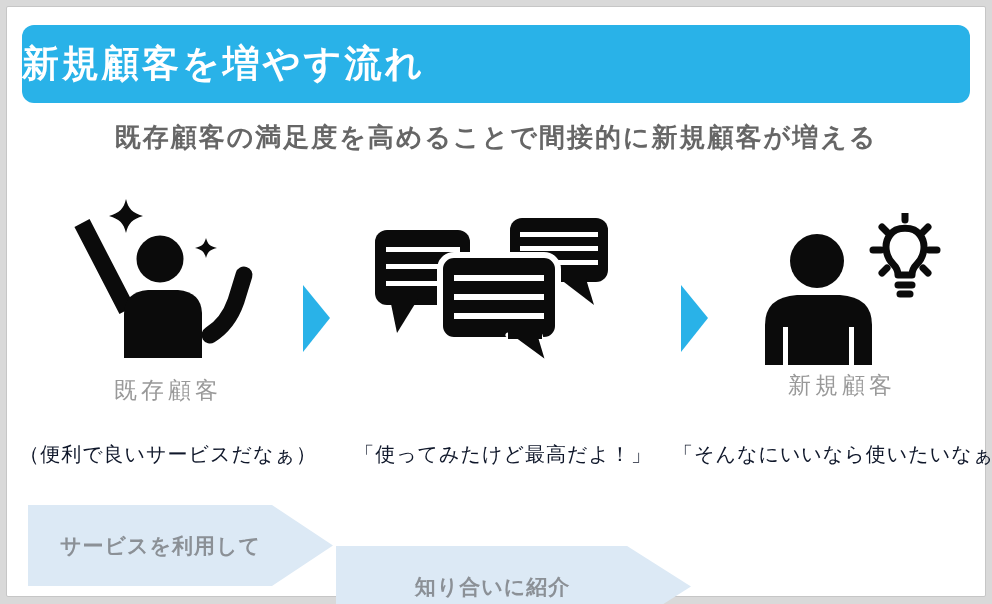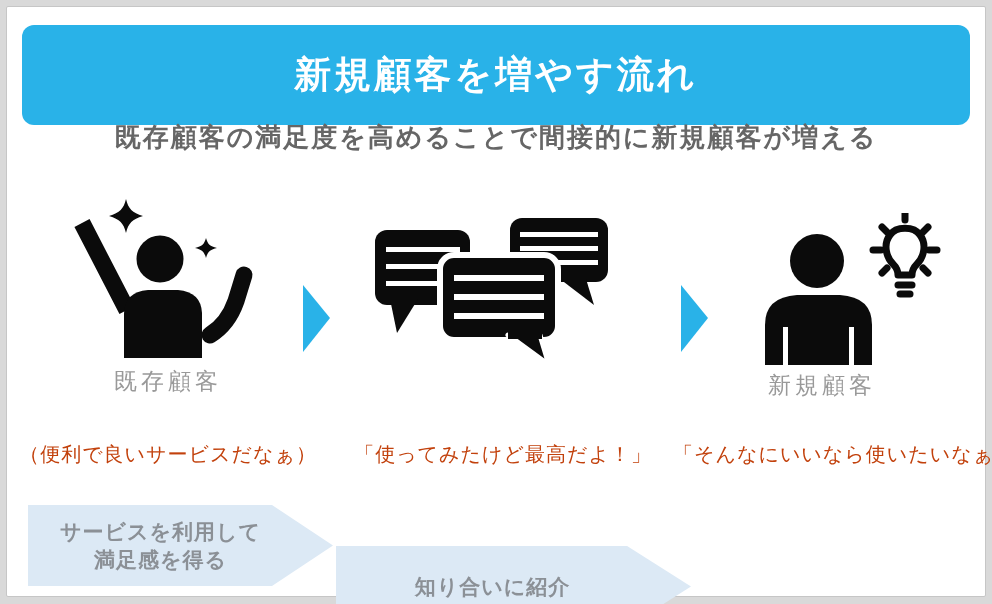--- a/index.html
+++ b/index.html
@@ -10,51 +10,51 @@
   }
   .frame{
     position:relative;width:992px;height:604px;
     background:#d9d9d9;overflow:hidden;
   }
   .card{
     position:absolute;left:6px;top:6px;right:6px;bottom:7px;
     background:#ffffff;border:1px solid #c6c6c6;border-radius:2px;
   }
   .title-banner{
-    position:absolute;left:22px;top:25px;width:948px;height:100px;
+    position:absolute;left:22px;top:25px;width:948px;height:78px;
     background:#29b2e8;border-radius:12px;
-    display:flex;align-items:center;justify-content:center;
+    display:flex;align-items:center;justify-content:flex-start;
   }
   .title-banner span{
     color:#ffffff;font-weight:bold;font-size:37px;letter-spacing:3px;
   }
   .subtitle{
     position:absolute;left:0;top:120px;width:992px;
     text-align:center;color:#666666;font-weight:bold;
     font-size:26px;letter-spacing:2px;
   }
   .icon{position:absolute;}
   .icon svg{display:block;}
   .step-label{
     position:absolute;width:220px;text-align:center;
     color:#999999;font-size:23px;letter-spacing:4px;
   }
-  .label-left{left:58px;top:366px;}
-  .label-right{left:712px;top:370px;}
+  .label-left{left:58px;top:375px;}
+  .label-right{left:732px;top:370px;}
   .flow-arrow{
     position:absolute;width:0;height:0;
     border-top:33px solid transparent;
     border-bottom:34px solid transparent;
     border-left:27px solid #29b2e8;
   }
   .arrow-1{left:303px;top:285px;}
   .arrow-2{left:681px;top:285px;}
   .quote{
     position:absolute;top:441px;width:320px;text-align:center;
-    color:#c2410c;font-size:20px;letter-spacing:1px;white-space:nowrap;
+    color:#0f172a;font-size:20px;letter-spacing:1px;white-space:nowrap;
   }
   .quote-1{left:8px;}
   .quote-2{left:343px;}
   .quote-3{left:673px;}
   .chevron{
     position:absolute;top:505px;height:81px;
     background:#dce9f5;
     display:flex;flex-direction:column;align-items:center;justify-content:center;
     color:#8b9096;font-weight:bold;font-size:21px;line-height:1.33;
     letter-spacing:1px;text-align:center;
@@ -152,18 +152,17 @@
   </div>
 
   <div class="step-label label-right">新規顧客</div>
 
   <div class="quote quote-1">（便利で良いサービスだなぁ）</div>
   <div class="quote quote-2">「使ってみたけど最高だよ！」</div>
   <div class="quote quote-3">「そんなにいいなら使いたいなぁ」</div>
 
   <div class="chevron chevron-1">
     <span>サービスを利用して</span>
-    <span>満足感を得る</span>
   </div>
   <div class="chevron chevron-2">
     <span>知り合いに紹介</span>
   </div>
 </div>
 
 </body></html>

